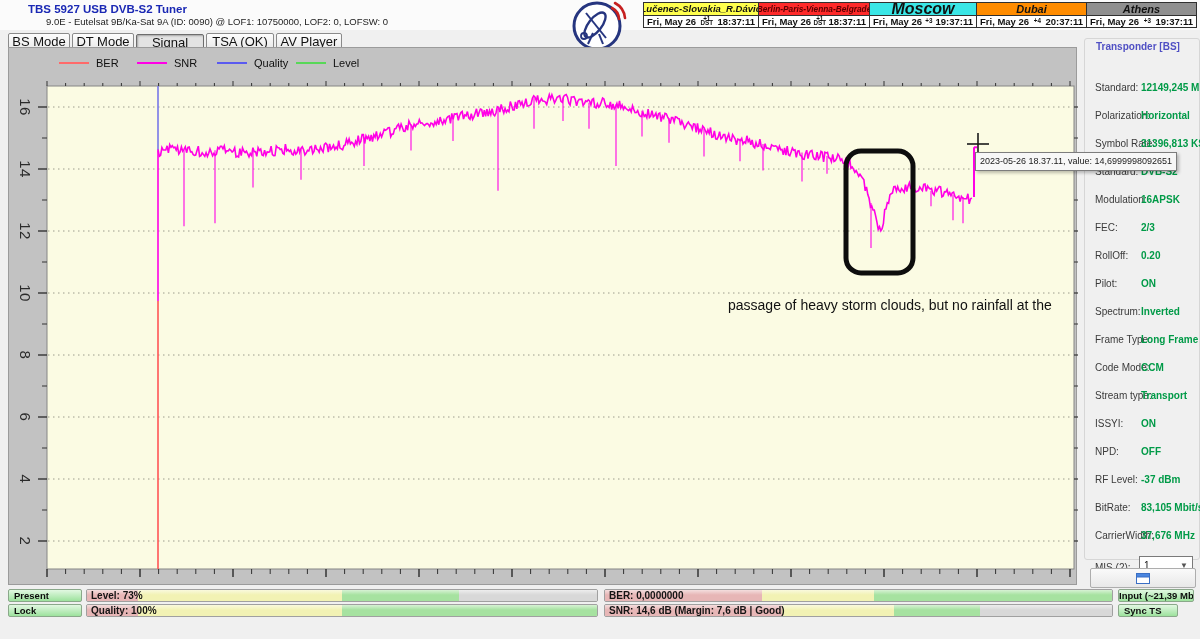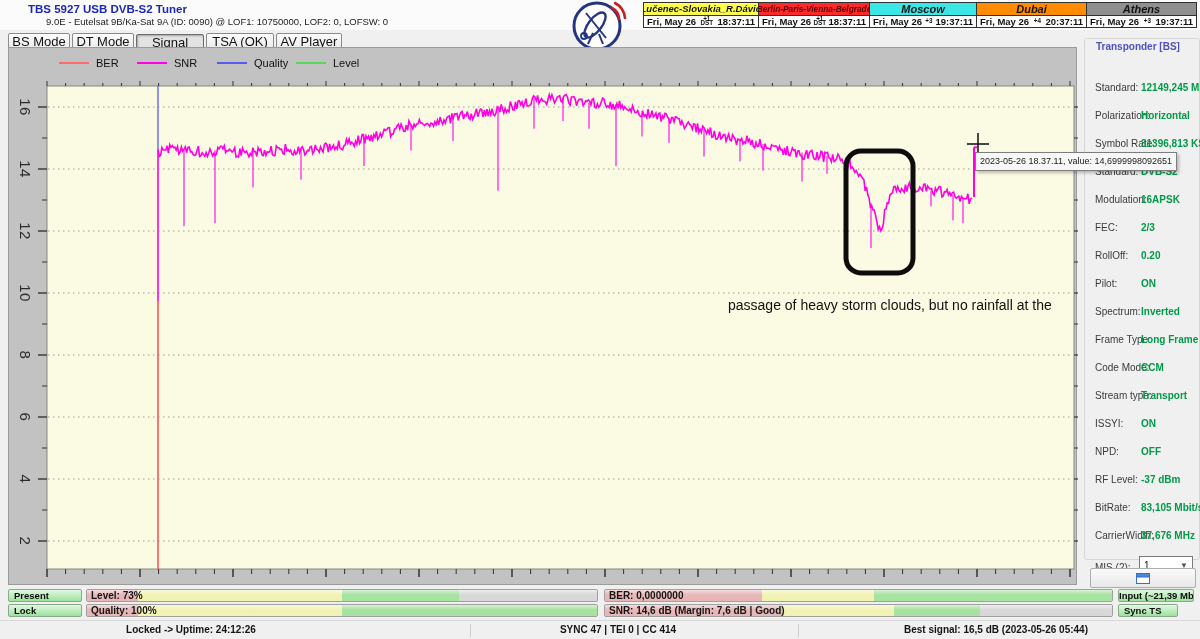--- a/index.html
+++ b/index.html
@@ -91,21 +91,21 @@
         <div class="ctime">
           <div>Fri, May 26</div>
           <div class="offs">
             <div>+1</div>
             <div>DST</div>
           </div>
           <div>18:37:11</div>
         </div>
       </div>
       <div class="clock" style="width: 107px;">
-        <div class="chead" style="background: rgb(58, 230, 230); color: rgb(17, 17, 17); font-size: 11px;">Moscow</div>
+        <div class="chead" style="background: rgb(58, 230, 230); color: rgb(17, 17, 17); font-size: 16px;">Moscow</div>
         <div class="ctime">
           <div>Fri, May 26</div>
           <div class="offs">
             <div>+3</div>
             <div></div>
           </div>
           <div>19:37:11</div>
         </div>
       </div>
       <div class="clock" style="width: 110px;">
@@ -446,21 +446,14 @@
       </div>
       <div class="bar" style="left: 604px; top: 604px; width: 509px;">
         <div class="seg" style="left: 0%; width: 35%; background: linear-gradient(rgba(255, 255, 255, 0.55), rgb(231, 182, 182) 45%, rgb(231, 182, 182)) rgb(231, 182, 182);"></div>
         <div class="seg" style="left: 35%; width: 22%; background: linear-gradient(rgba(255, 255, 255, 0.55), rgb(242, 242, 180) 45%, rgb(242, 242, 180)) rgb(242, 242, 180);"></div>
         <div class="seg" style="left: 57%; width: 17%; background: linear-gradient(rgba(255, 255, 255, 0.55), rgb(166, 226, 160) 45%, rgb(166, 226, 160)) rgb(166, 226, 160);"></div>
         <div class="seg" style="left: 74%; width: 26%; background: linear-gradient(rgba(255, 255, 255, 0.55), rgb(216, 216, 216) 45%, rgb(216, 216, 216)) rgb(216, 216, 216);"></div>
         <div class="blabel">SNR: 14,6 dB (Margin: 7,6 dB | Good)</div>
       </div>
     </div>
 
-  <div id="statusbar">
-    <div class="stext" style="left:191px;">Locked -&gt; Uptime: 24:12:26</div>
-    <div class="stext" style="left:618px;">SYNC 47 | TEI 0 | CC 414</div>
-    <div class="stext" style="left:996px;">Best signal: 16,5 dB (2023-05-26 05:44)</div>
-    <div class="sdiv" style="left:470px;"></div>
-    <div class="sdiv" style="left:798px;"></div>
-  </div>
 
 </div>
 
 </body></html>

